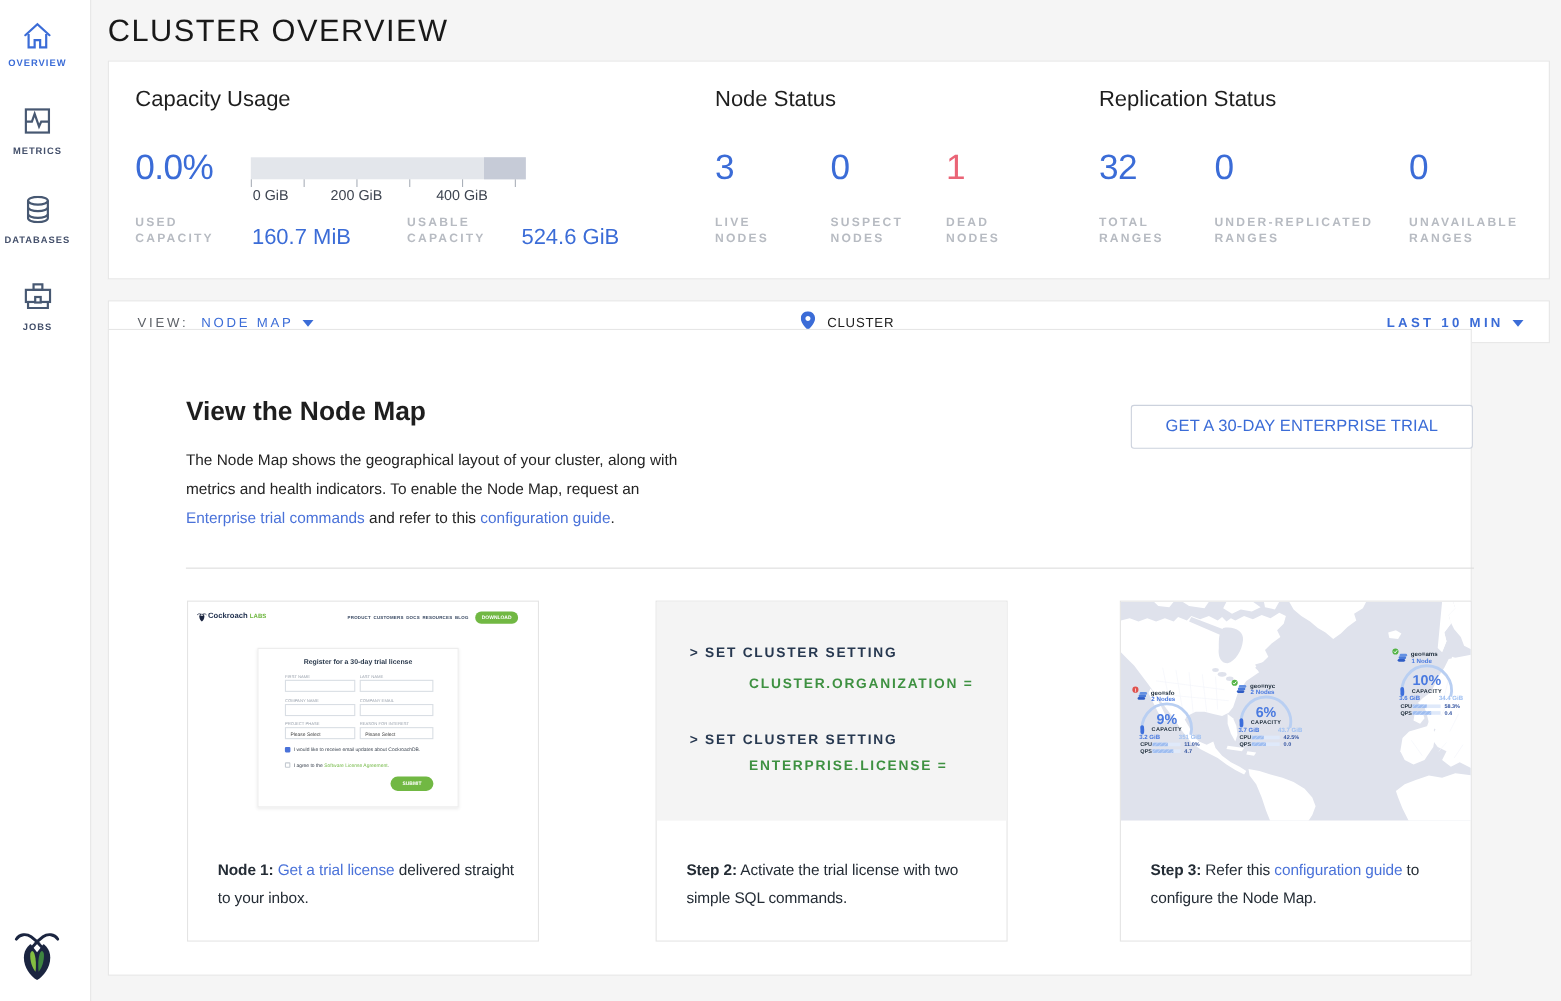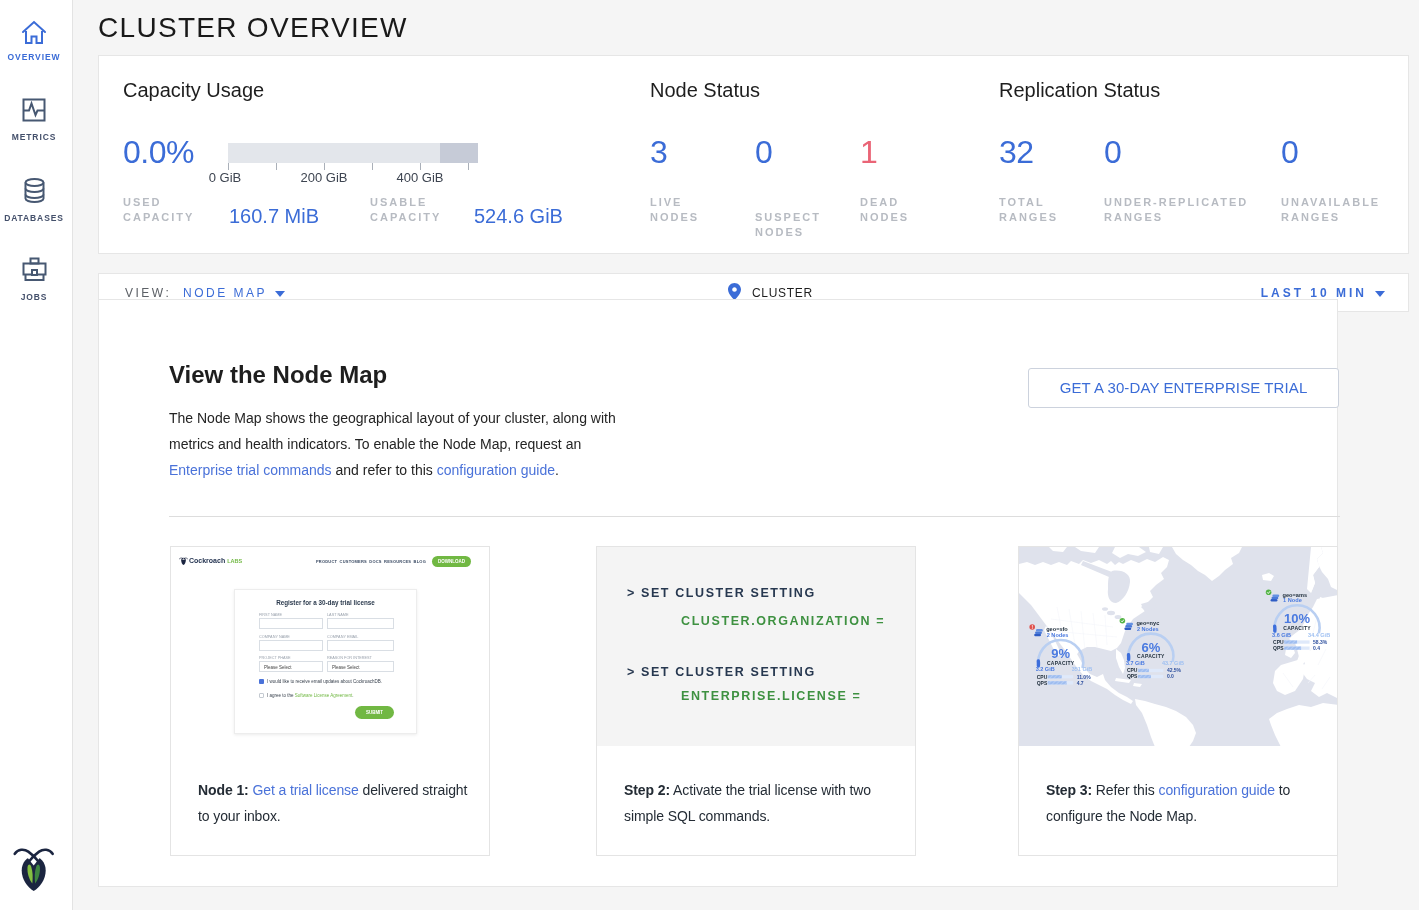--- a/index.html
+++ b/index.html
@@ -1,20 +1,20 @@
 <!DOCTYPE html>
 <html><head>
 <meta charset="utf-8">
 <style>
 * { margin:0; padding:0; box-sizing:border-box; }
 html,body { width:1419px; height:910px; overflow:hidden; }
 body { font-family:"Liberation Sans", sans-serif; background:#f5f5f5; position:relative; }
 
 
-.sidebar { position:absolute; left:0; top:0; width:73px; height:910px; background:#fff; border-right:1px solid #e3e3e3; }
+.sidebar { position:absolute; left:0; top:0; width:83px; height:910px; background:#fff; border-right:1px solid #e3e3e3; }
 .nav-item { position:absolute; left:0; width:68px; text-align:center; }
 .nav-label { font-size:8.5px; font-weight:bold; letter-spacing:0.9px; color:#44506b; }
 .nav-label.active { color:#3b6cd7; }
 .nav-icon { display:block; margin:0 auto 7px auto; }
 .nav-icon.m10 { margin-bottom:10px; }
 
 
 .main { position:absolute; left:73px; top:0; width:1346px; height:910px; }
 h1.pagetitle { position:absolute; left:25px; top:12px; font-size:28px; font-weight:500; letter-spacing:1.3px; color:#191919; }
 
@@ -119,34 +119,34 @@
     <div class="bignum" style="left:24px; top:78px;">0.0%</div>
     <div class="bar">
         <div class="used"></div>
       </div>
     <div class="tick" style="left:129px;"></div>
     <div class="tick" style="left:177px;"></div>
     <div class="tick" style="left:225px;"></div>
     <div class="tick" style="left:273px;"></div>
     <div class="tick" style="left:321px;"></div>
     <div class="tick" style="left:369px;"></div>
-    <div class="ticklabel" style="left:126px;">0 GiB</div>
+    <div class="ticklabel" style="left:147px;">0 GiB</div>
     <div class="ticklabel" style="left:225px;">200 GiB</div>
     <div class="ticklabel" style="left:321px;">400 GiB</div>
     <div class="sublabel" style="left:24px; top:139px;">USED<br>CAPACITY</div>
     <div class="blueval" style="left:130px; top:149px;">160.7 MiB</div>
     <div class="sublabel" style="left:271px; top:139px;">USABLE<br>CAPACITY</div>
     <div class="blueval" style="left:375px; top:149px;">524.6 GiB</div>
 
     <div class="sec-h" style="left:551px; top:23px;">Node Status</div>
     <div class="bignum" style="left:551px; top:78px;">3</div>
     <div class="bignum" style="left:656px; top:78px;">0</div>
     <div class="bignum red" style="left:761px; top:78px;">1</div>
     <div class="sublabel" style="left:551px; top:139px;">LIVE<br>NODES</div>
-    <div class="sublabel" style="left:656px; top:154px;">SUSPECT<br>NODES</div>
+    <div class="sublabel" style="left:656px; top:139px;">SUSPECT<br>NODES</div>
     <div class="sublabel" style="left:761px; top:139px;">DEAD<br>NODES</div>
 
     <div class="sec-h" style="left:900px; top:23px;">Replication Status</div>
     <div class="bignum" style="left:900px; top:78px;">32</div>
     <div class="bignum" style="left:1005px; top:78px;">0</div>
     <div class="bignum" style="left:1182px; top:78px;">0</div>
     <div class="sublabel" style="left:900px; top:139px;">TOTAL<br>RANGES</div>
     <div class="sublabel" style="left:1005px; top:139px;">UNDER-REPLICATED<br>RANGES</div>
     <div class="sublabel" style="left:1182px; top:139px;">UNAVAILABLE<br>RANGES</div>
   </div>

